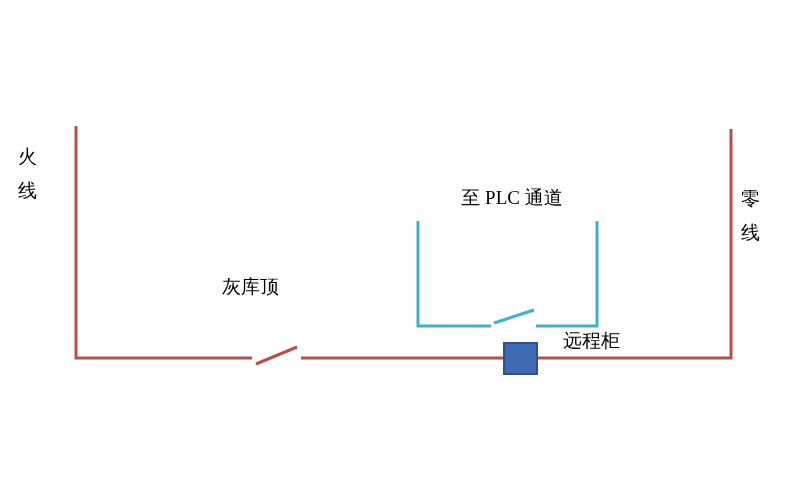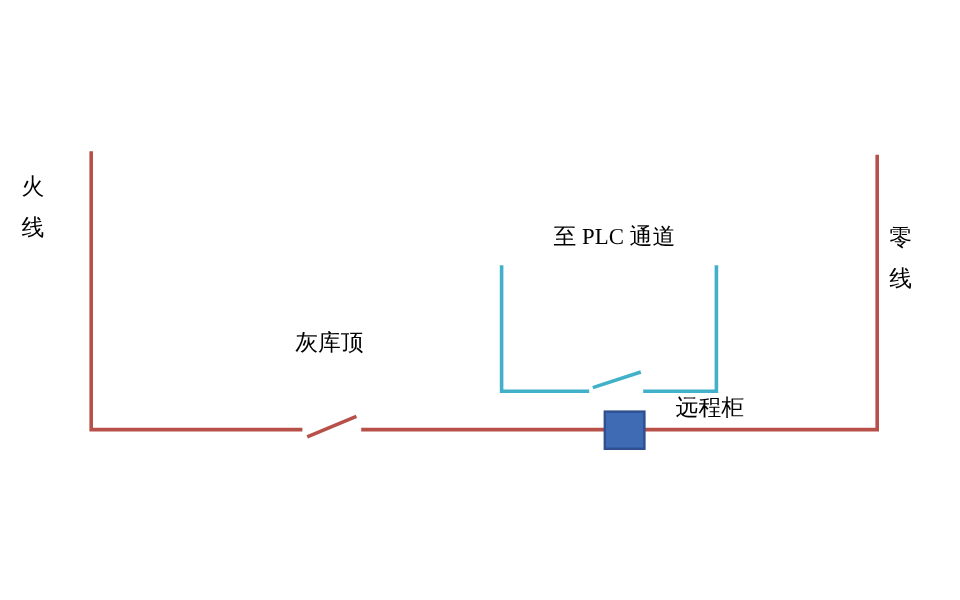--- a/index.html
+++ b/index.html
@@ -40,21 +40,21 @@
     word-break: break-all;
     line-height: 34px;
     text-align: right;
   }
   .label.centered {
     text-align: center;
     white-space: normal;
   }
   .two-line {
     position: absolute;
-    text-align: center;
+    text-align: left;
     font-size: 19px;
     line-height: 34px;
   }
 </style>
 </head>
 <body>
 
 <div class="diagram-stage">
 
   <svg class="circuit" width="800" height="500" viewBox="0 0 800 500">

